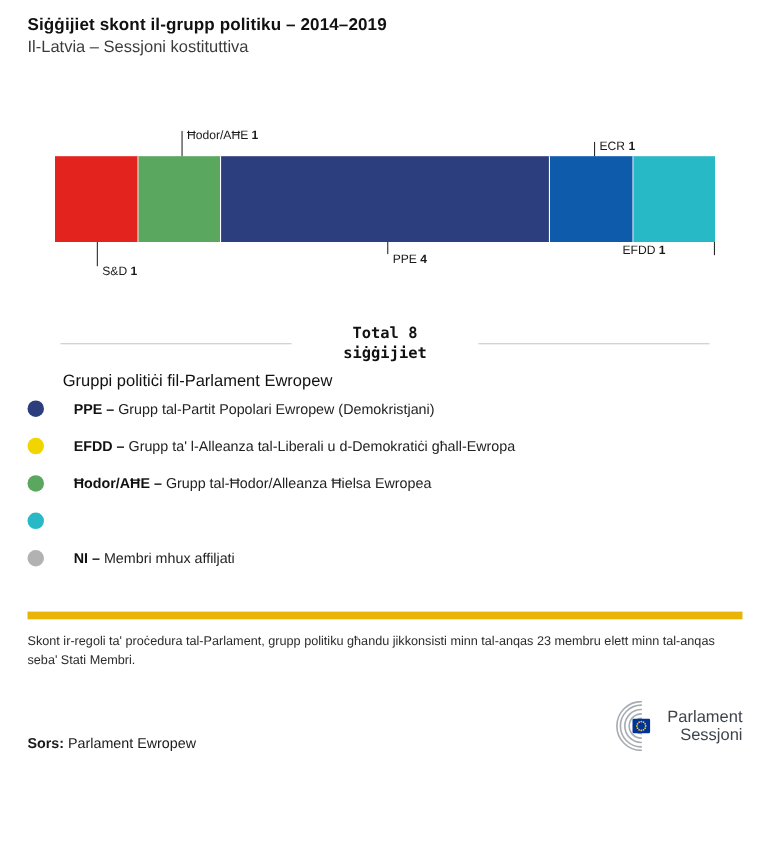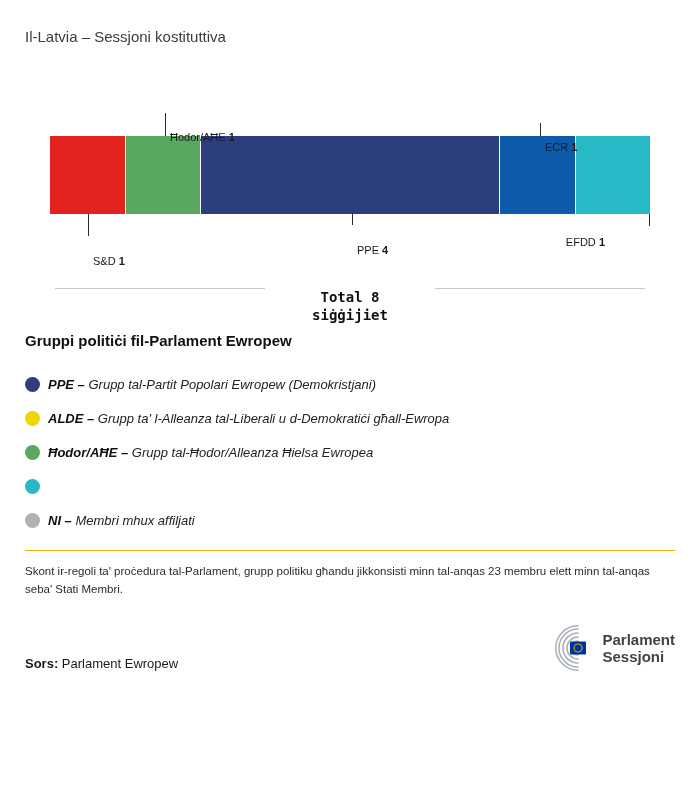--- a/index.html
+++ b/index.html
@@ -5,61 +5,62 @@
   * { margin:0; padding:0; box-sizing:border-box; }
   html,body { background:#fff; }
   body {
     width:700px; height:786px; overflow:hidden;
     font-family:"Liberation Sans","DejaVu Sans",sans-serif;
     color:#1a1a1a;
   }
   .page { padding:14px 25px 20px; }
 
   .title { font-size:15.5px; font-weight:bold; color:#111; letter-spacing:0.1px; }
-  .subtitle { font-size:15px; color:#3c3c3c; margin-top:14px; }
+  .subtitle { font-size:15px; color:#3c3c3c; margin-top:2px; }
 
   .chart { position:relative; height:175px; margin:58px 25px 0; }
   .bar { position:absolute; left:0; right:0; top:33px; height:78px; display:flex; }
   .seg { height:100%; }
   .seg:not(:last-child){ border-right:1px solid #fff; }
   .cline { position:absolute; width:1px; background:#2b2b2b; }
-  .ctext { position:absolute; font-size:11px; white-space:nowrap; color:#1a1a1a;margin-top:20px; }
+  .ctext { position:absolute; font-size:11px; white-space:nowrap; color:#1a1a1a; }
   .ctext b { font-weight:bold; }
 
-  .total-row { display:flex; margin:10px 30px 0; }
+  .total-row { display:flex; align-items:center; margin:10px 30px 0; }
   .total-rule { flex:1; height:1px; background:#c9c9c9; }
   .total-text {
     width:170px; text-align:center;
     font-family:"DejaVu Sans Mono","Liberation Mono",monospace;
     font-weight:bold; font-size:14px; line-height:1.3; color:#111;
   }
 
-  .legend-title { font-size:15px; font-weight:bold; margin-top:8px; color:#111; }
+  .legend-title { font-size:15px; font-weight:normal; margin-top:8px; color:#111;margin-left:32px; }
   .legend { margin-top:9px; }
-  .legend-row { display:flex; align-items:flex-end; height:34px; gap:8px;font-style:italic; }
+  .legend-row { display:flex; align-items:flex-start; height:34px; gap:27px; }
   .dot { width:15px; height:15px; border-radius:50%; flex:none; }
   .legend-text { font-size:13px; color:#222; }
   .legend-text b { font-weight:bold; color:#111; }
 
   .footnote {
-    margin-top:22px; border-top:1px solid #eab308; padding-top:12px;
+    margin-top:22px; border-top:7px solid #eab308; padding-top:12px;
     font-size:11.5px; line-height:1.55; color:#2b2b2b; max-width:656px;
   }
 
   .bottom { margin-top:26px; display:flex; justify-content:space-between; align-items:flex-end; }
   .source { font-size:13px; color:#1a1a1a; }
   .source b { font-weight:bold; }
   .logo { display:flex; align-items:center; gap:8px; }
-  .logo-text { font-size:15px; font-weight:bold; color:#3e444b; line-height:1.15; }
+  .logo-text { font-size:15px; font-weight:normal; color:#3e444b; line-height:1.15;text-align:right; }
 </style>
 </head>
 <body>
 
 <div class="page">
 
+  <h1 class="title">Siġġijiet skont il-grupp politiku – 2014–2019</h1>
   <div class="subtitle">Il-Latvia – Sessjoni kostituttiva</div>
 
   <div class="chart">
     <div class="bar">
         <div class="seg" style="flex-grow: 1; background: rgb(226, 35, 30);"></div>
         <div class="seg" style="flex-grow: 1; background: rgb(90, 167, 95);"></div>
         <div class="seg" style="flex-grow: 4; background: rgb(44, 62, 126);"></div>
         <div class="seg" style="flex-grow: 1; background: rgb(14, 90, 171);"></div>
         <div class="seg" style="flex-grow: 1; background: rgb(40, 185, 198);"></div>
       </div>
@@ -90,21 +91,21 @@
   </div>
 
   <div class="legend-title">Gruppi politiċi fil-Parlament Ewropew</div>
   <div class="legend">
       <div class="legend-row">
         <span class="dot" style="background: rgb(44, 62, 126);"></span>
         <span class="legend-text"><b>PPE – </b>Grupp tal-Partit Popolari Ewropew (Demokristjani)</span>
       </div>
       <div class="legend-row">
         <span class="dot" style="background: rgb(240, 213, 0);"></span>
-        <span class="legend-text"><b>ALDE – </b>Grupp ta' l-Alleanza tal-Liberali u d-Demokratiċi għall-Ewropa</span>
+        <span class="legend-text"><b>EFDD – </b>Grupp ta' l-Alleanza tal-Liberali u d-Demokratiċi għall-Ewropa</span>
       </div>
       <div class="legend-row">
         <span class="dot" style="background: rgb(90, 167, 95);"></span>
         <span class="legend-text"><b>Ħodor/AĦE – </b>Grupp tal-Ħodor/Alleanza Ħielsa Ewropea</span>
       </div>
       <div class="legend-row">
         <span class="dot" style="background: rgb(40, 185, 198);"></span>
       </div>
       <div class="legend-row">
         <span class="dot" style="background: rgb(178, 178, 178);"></span>

